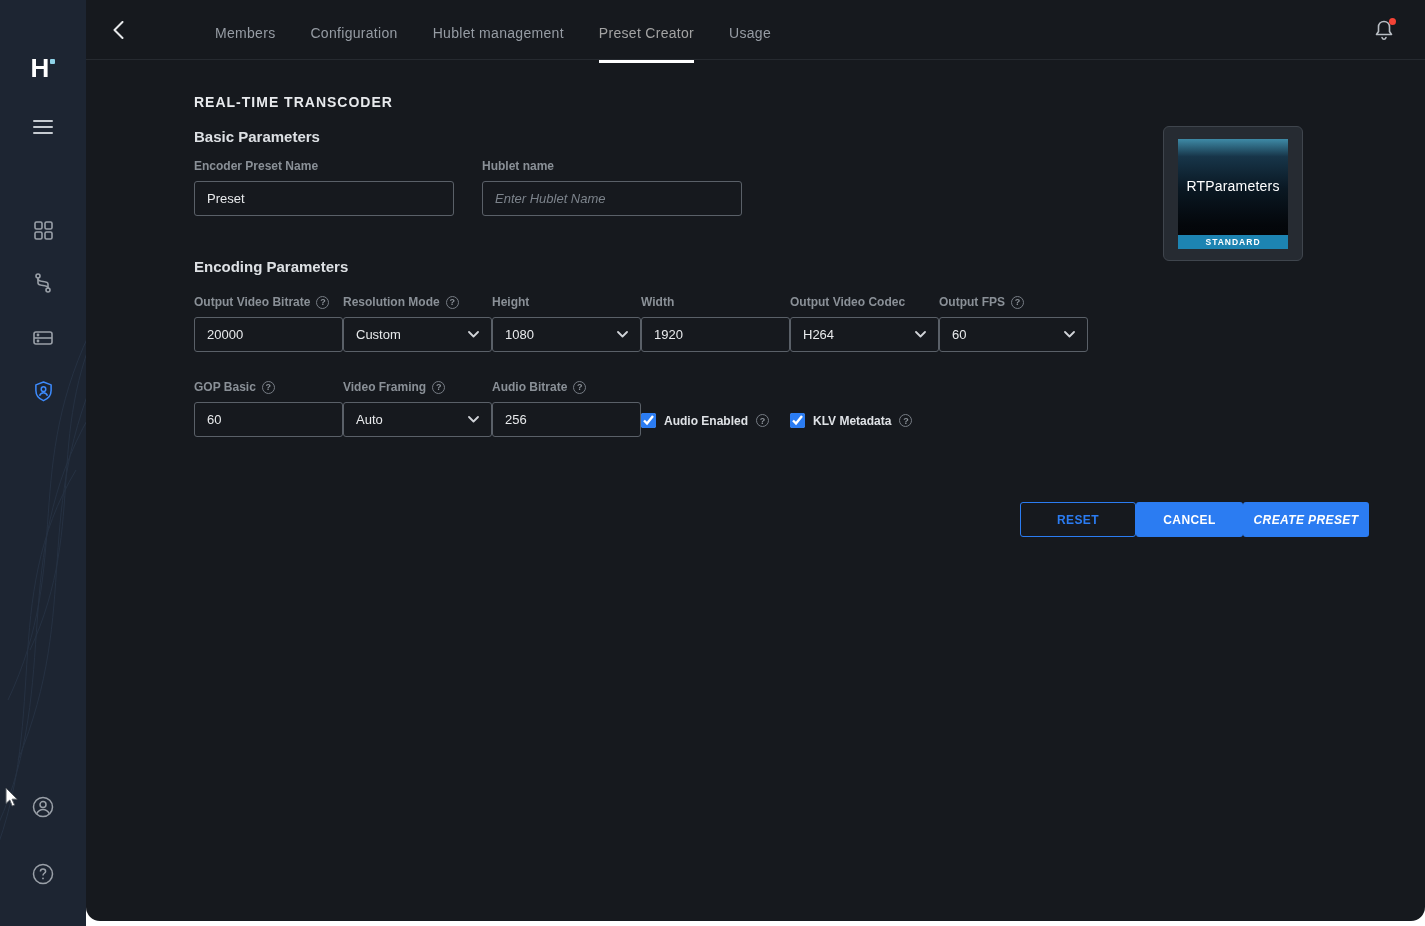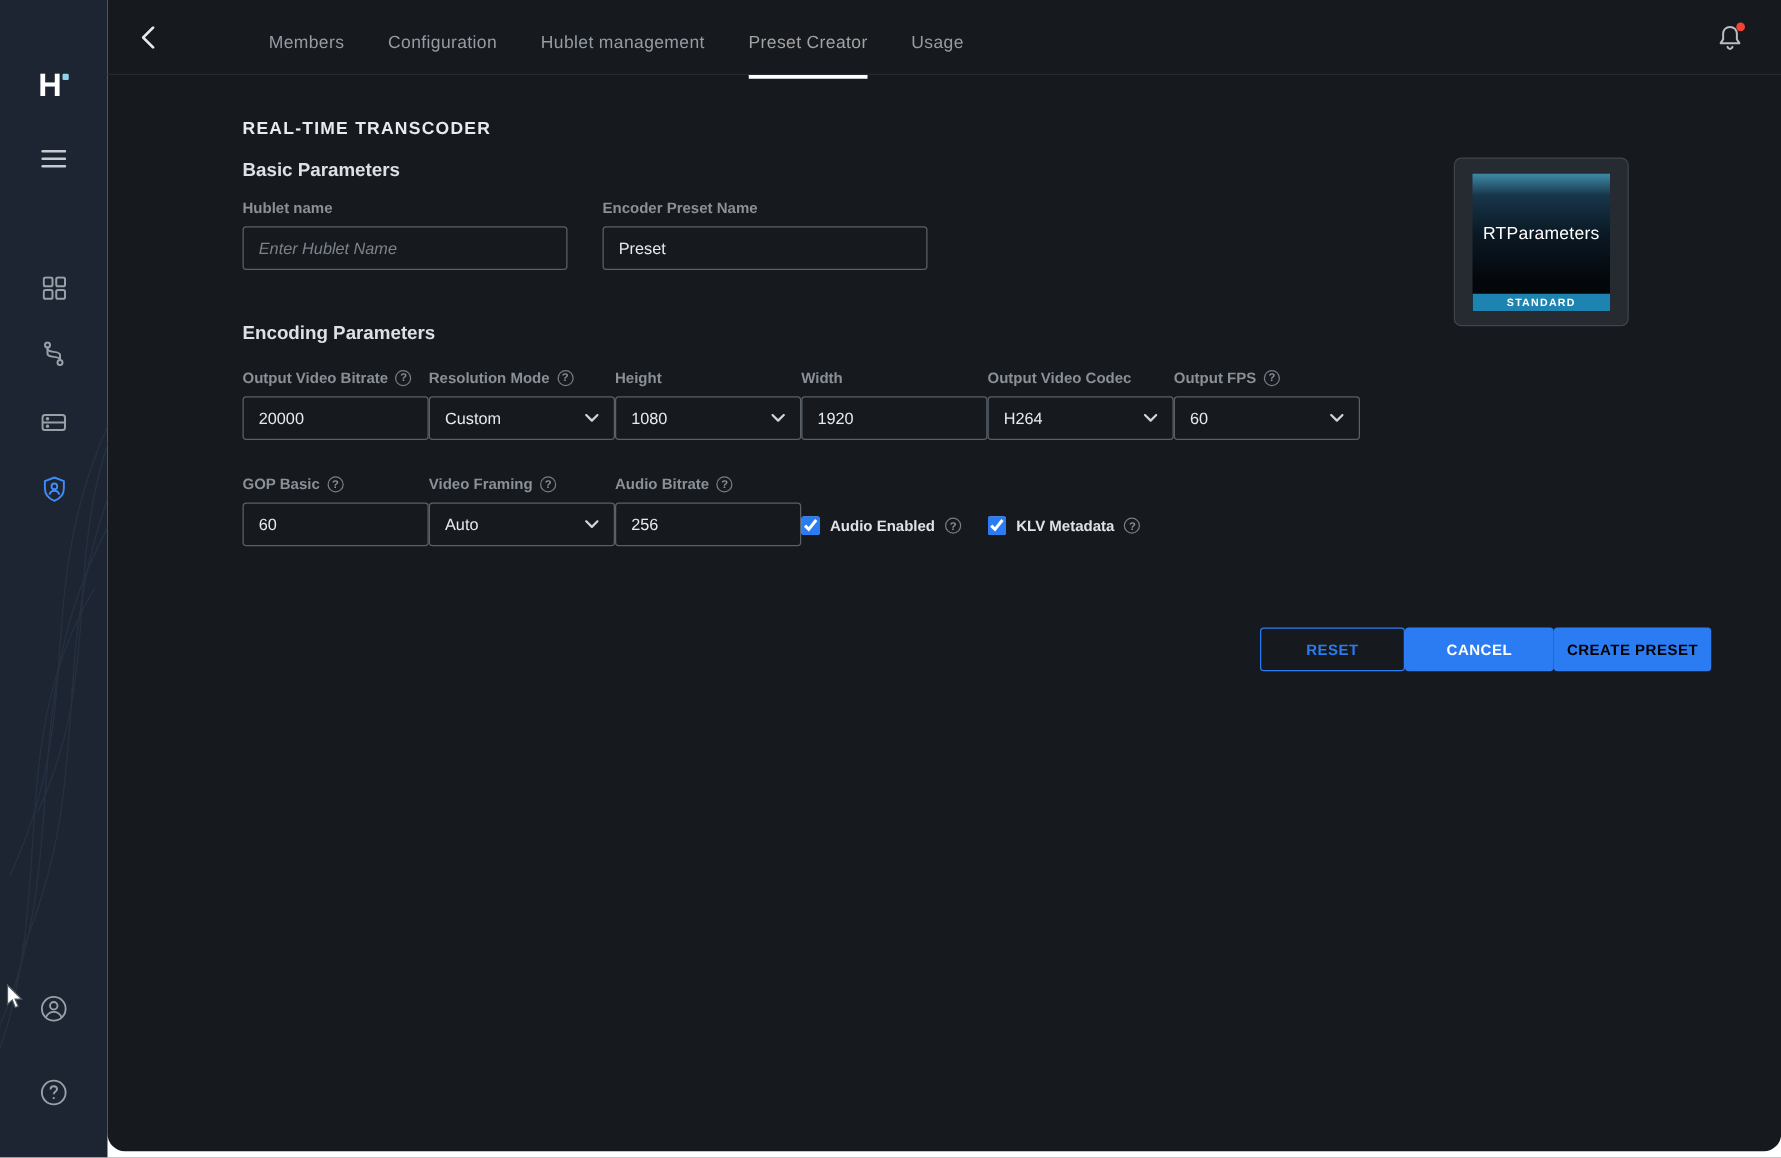--- a/index.html
+++ b/index.html
@@ -119,22 +119,22 @@
     display:flex;align-items:center;justify-content:center;
   }
 
   
   .actions{display:flex;justify-content:flex-end;gap:0;margin-top:64px;}
   .btn{
     height:35px;border-radius:3px;font-size:12px;font-weight:700;letter-spacing:.4px;
     font-family:inherit;cursor:pointer;display:flex;align-items:center;justify-content:center;
   }
   .btn-reset{width:116px;background:transparent;border:1px solid #2b7cf2;color:#2b7cf2;}
-  .btn-cancel{width:119px;background:#2b7cf2;border:none;color:#ffffff;}
-  .btn-create{width:126px;background:#2b7cf2;border:none;color:#000000;}
+  .btn-cancel{width:107px;background:#2b7cf2;border:none;color:#ffffff;}
+  .btn-create{width:126px;background:#2b7cf2;border:none;color:#ffffff;font-style:italic;}
 
   .cursor{position:absolute;left:5px;top:787px;pointer-events:none;}
 </style>
 </head>
 <body>
 
 <div class="app">
 
   <aside class="sidebar">
     <svg class="waves" viewBox="0 0 86 926">
@@ -239,26 +239,26 @@
     </header>
 
     <section class="content">
 
       <h1 class="page-title">REAL-TIME TRANSCODER</h1>
 
       <h2 class="section-h basic">Basic Parameters</h2>
 
       <div class="basic-row">
         <div class="field">
+          <span class="field-label">Encoder Preset Name</span>
+          <input class="txt-input w-basic" type="text" value="Preset" style="">
+        </div>
+        <div class="field">
           <span class="field-label">Hublet name</span>
           <input class="txt-input w-basic" type="text" placeholder="Enter Hublet Name" style="">
-        </div>
-        <div class="field">
-          <span class="field-label">Encoder Preset Name</span>
-          <input class="txt-input w-basic" type="text" value="Preset" style="">
         </div>
       </div>
 
       <div class="preset-card">
         <div class="card-inner">
           <div class="card-text">
             <span>RT</span>
             <span>Parameters</span>
           </div>
           <div class="card-badge" style="background:#1d84b2;">STANDARD</div>

